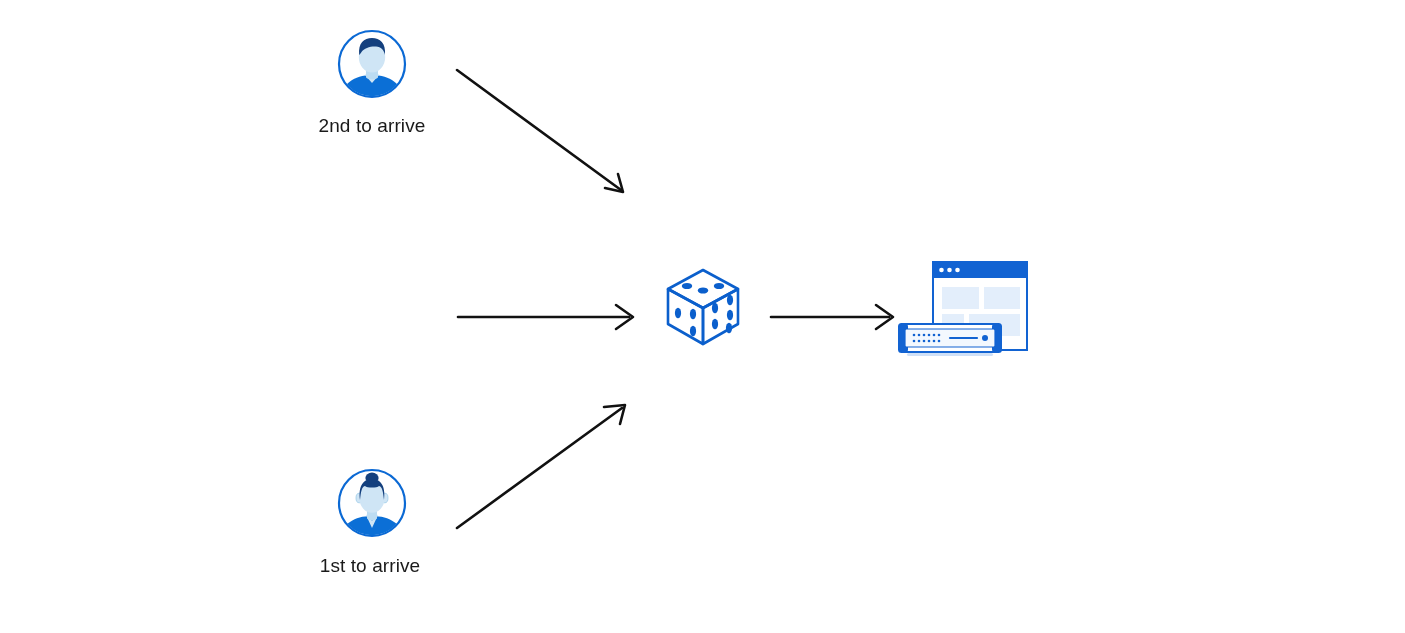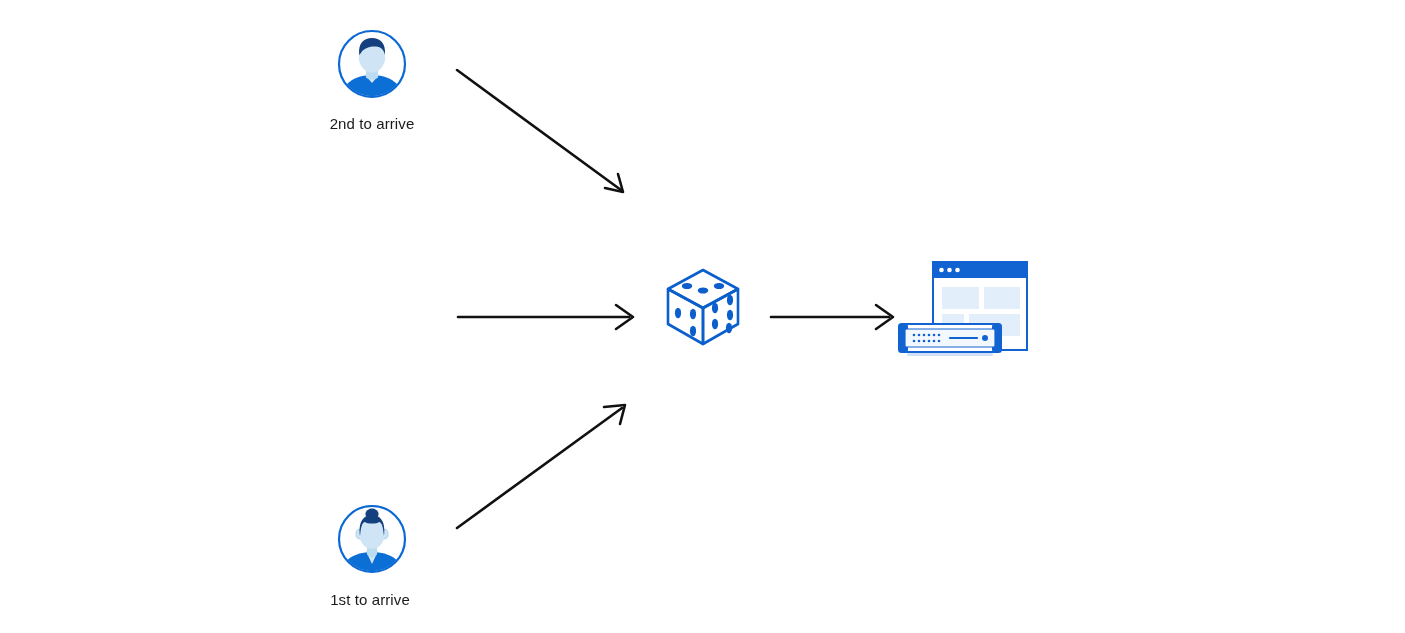--- a/index.html
+++ b/index.html
@@ -21,21 +21,21 @@
     position: absolute;
   }
   .node-icon {
     display: block;
   }
   .node-label {
     position: absolute;
     width: 260px;
     text-align: center;
     font-family: "Liberation Sans", sans-serif;
-    font-size: 15px;
+    font-size: 19px;
     color: #1a1a1a;
     white-space: nowrap;
     letter-spacing: 0.1px;
   }
   #arrow-layer {
     position: absolute;
     left: 0;
     top: 0;
     width: 1405px;
     height: 633px;
@@ -89,21 +89,21 @@
         <ellipse cx="35" cy="28" rx="13.2" ry="15.5" fill="#cfe5f5"></ellipse>
 
         <path d="M22.2 26 C21 14 27 9 35 9 C43 9 49 14 48 26 C47 21 44 18 39 17.5
                  C34 17 27 19 24.5 23 C23.6 24.4 22.8 25.6 22.2 26 Z" fill="#14407e"></path>
       </g>
     </svg>
     <div class="node-label" style="left:-95px; top:86px;">2nd to arrive</div>
   </div>
 
 
-  <div class="node" style="left:337px; top:504px;">
+  <div class="node" style="left:337px; top:468px;">
     <svg class="node-icon" width="70" height="70" viewBox="0 0 70 70" xmlns="http://www.w3.org/2000/svg">
       <defs>
         <clipPath id="clipC">
             <circle cx="35" cy="35" r="32.2"></circle>
           </clipPath>
       </defs>
       <circle cx="35" cy="35" r="33" fill="#ffffff" stroke="#0b69d4" stroke-width="2.2"></circle>
       <g clip-path="url(#clipC)">
 
         <path d="M35 48 C 14 48 4 59 2 72 L 68 72 C 66 59 56 48 35 48 Z" fill="#0b6fd6"></path>

